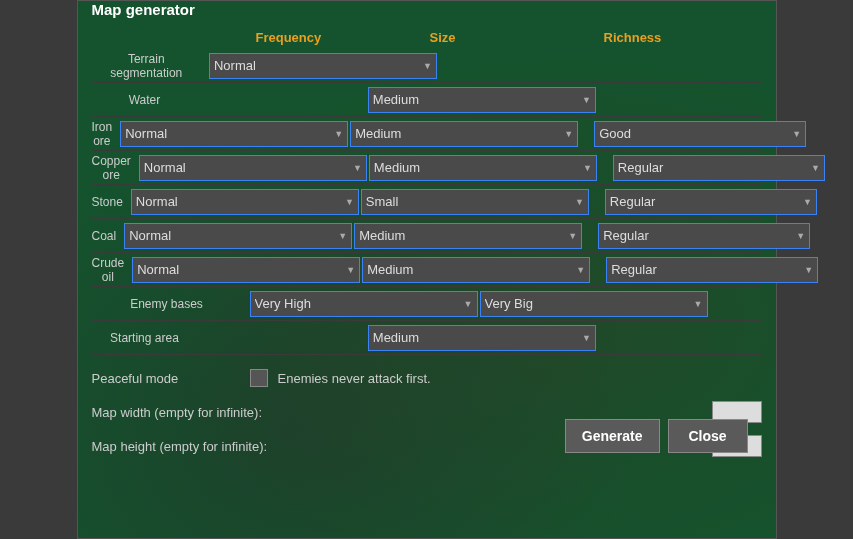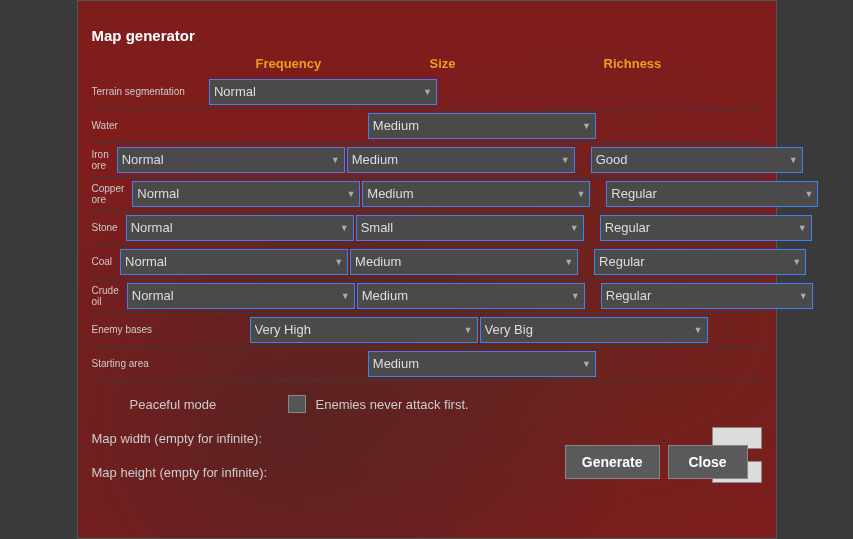--- a/index.html
+++ b/index.html
@@ -11,26 +11,26 @@
       color: #ccc;
       display: flex;
       align-items: center;
       justify-content: center;
       width: 853px;
       height: 539px;
       overflow: hidden;
     }
 
     .dialog {
-      background: #7f1d1d;
+      background: #14532d;
       border: 1px solid #555;
       width: 700px;
       height: 539px;
       position: relative;
-      padding: 26px 14px;
+      padding: 0 14px;
     }
 
     .title {
       color: #ffffff;
       font-size: 15px;
       font-weight: bold;
       margin-bottom: 12px;
     }
 
     .table-area {
@@ -57,24 +57,24 @@
 
     .row {
       display: flex;
       align-items: center;
       height: 34px;
       border-bottom: 1px solid #3a3a3a;
     }
 
     .row-label {
       width: 158px;
-      text-align: left;
+      text-align: center;
       padding-right: 8px;
       color: #ccc;
-      font-size: 10px;
+      font-size: 12px;
     }
 
     .dropdown {
       height: 26px;
       background: #4a4a4a;
       border: 1px solid #3b82f6;
       color: #ddd;
       font-size: 13px;
       padding: 0 4px;
       appearance: none;
@@ -110,21 +110,20 @@
 
     .bottom-area {
       margin-top: 8px;
     }
 
     .peaceful-row {
       display: flex;
       align-items: center;
       height: 30px;
       margin-bottom: 4px;
-      margin-left: 38px;
     }
 
     .peaceful-label {
       width: 158px;
       text-align: left;
       color: #ccc;
       font-size: 13px;
     }
 
     .checkbox {

